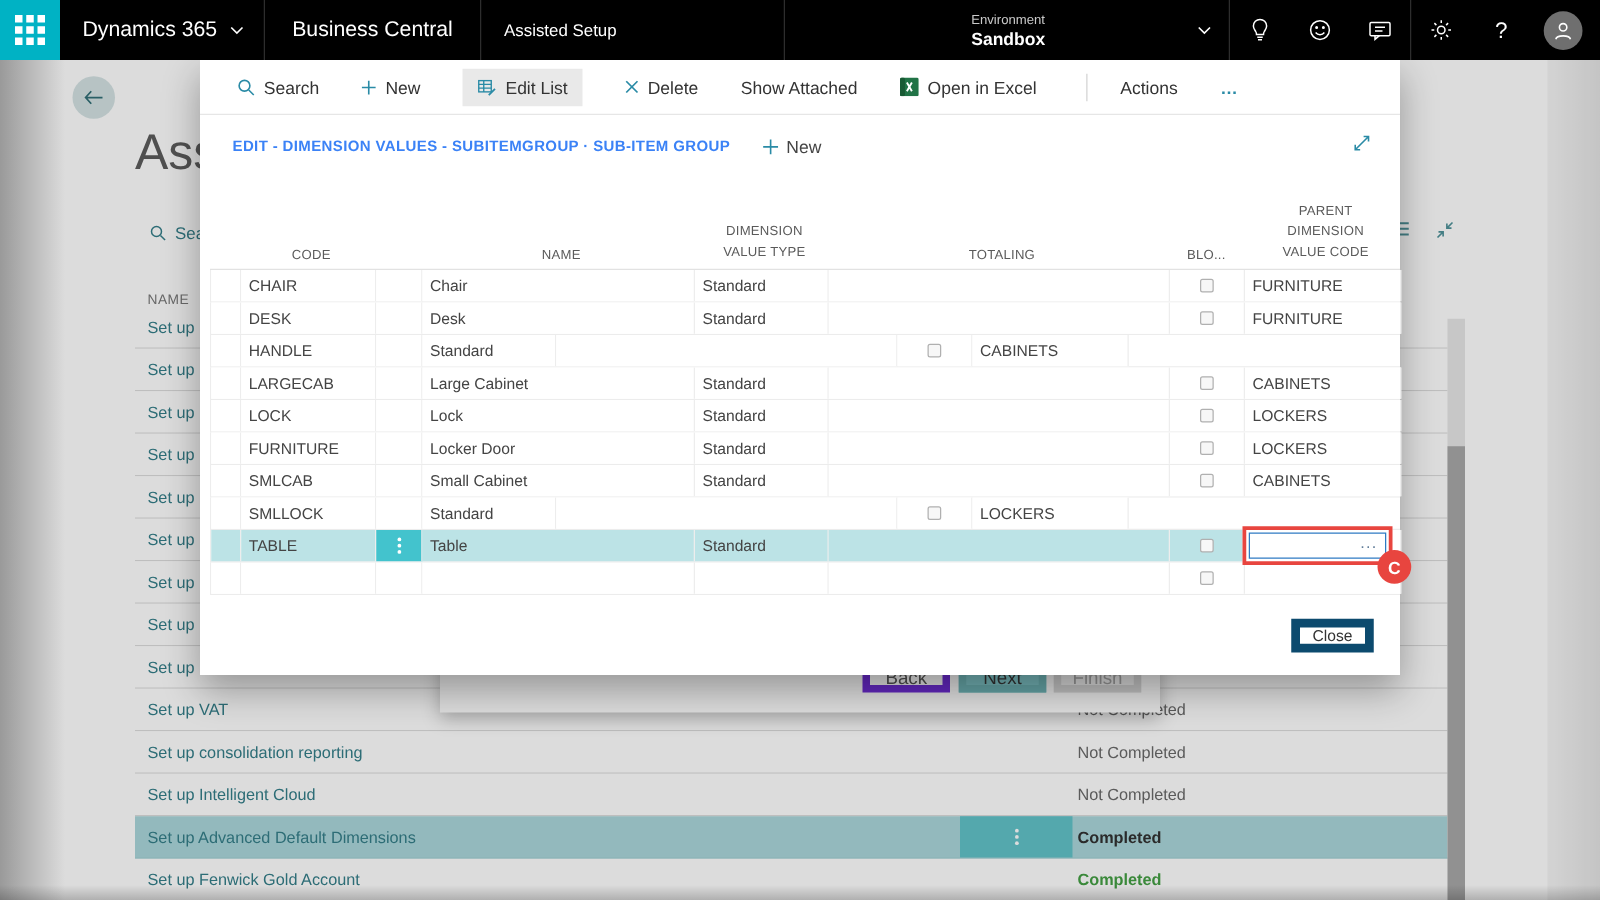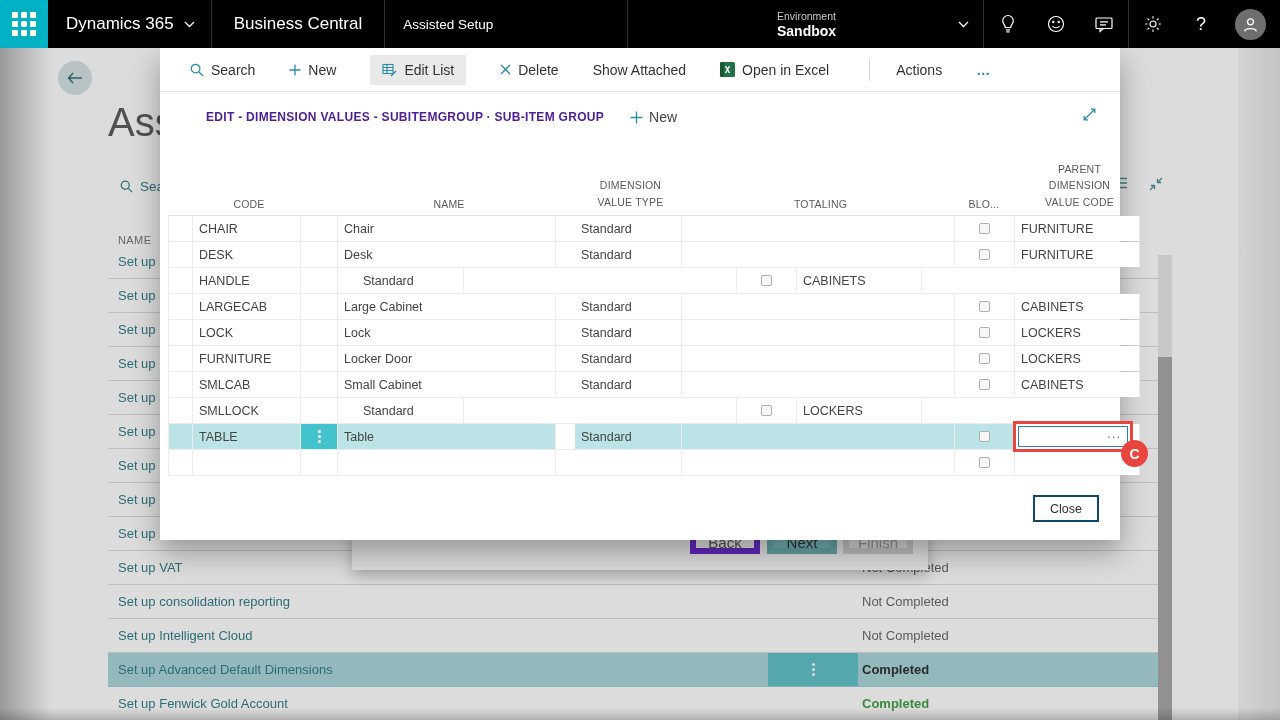--- a/index.html
+++ b/index.html
@@ -69,32 +69,32 @@
   .modal{position:absolute;left:160px;top:48px;width:960px;height:492px;background:#fff;z-index:4;
     box-shadow:0 12px 28px rgba(0,0,0,.32);}
   .mtoolbar{position:absolute;left:0;top:0;width:960px;height:44px;display:flex;align-items:center;
     padding-left:30px;box-sizing:border-box;border-bottom:1px solid #e6e6e6;font-size:14px;color:#333;}
   .titem{display:flex;align-items:center;gap:7px;margin-right:34px;white-space:nowrap;cursor:default;}
   .titem.pill{background:#e9e9e9;padding:7px 12px;}
   .tsep{width:1px;height:22px;background:#d4d4d4;margin:0 26px 0 6px;}
   .more{color:#2a8ba6;font-weight:bold;letter-spacing:2px;font-size:14px;}
 
   .mtitle-row{position:absolute;left:26px;top:58px;height:22px;display:flex;align-items:center;}
-  .mtitle{font-size:12px;font-weight:bold;color:#4c1d95;letter-spacing:.3px;white-space:nowrap;margin-left:20px;}
+  .mtitle{font-size:12px;font-weight:bold;color:#3b82f6;letter-spacing:.3px;white-space:nowrap;}
   .mnew{margin-left:26px;display:flex;align-items:center;gap:6px;font-size:14px;color:#444;}
   .mexpand{position:absolute;right:22px;top:58px;}
 
   .ttable{position:absolute;left:8px;top:100px;width:952px;}
   .thead{display:flex;align-items:flex-end;height:62px;padding-bottom:5px;font-size:10.5px;color:#5a5a5a;letter-spacing:.2px;}
   .hc{box-sizing:border-box;padding-left:6px;text-align:center;}
   .w-sel{width:24px;flex:0 0 24px;}
   .w-code{width:108px;flex:0 0 108px;}
   .w-dots{width:37px;flex:0 0 37px;}
   .w-name{width:218px;flex:0 0 218px;}
-  .w-type{width:107px;flex:0 0 107px;margin-left:19px;}
+  .w-type{width:107px;flex:0 0 107px;}
   .w-tot{width:273px;flex:0 0 273px;}
   .w-blo{width:60px;flex:0 0 60px;}
   .w-par{width:125px;flex:0 0 125px;}
   .hspan-type{display:inline-block;width:75px;line-height:1.55;}
   .hspan-par{display:inline-block;width:84px;line-height:1.55;}
   .hc.w-blo{text-align:center;padding-left:0;}
 
   .tbody{border-top:1px solid #e2e2e2;}
   .trow{display:flex;height:26px;border-bottom:1px solid #ececec;font-size:12.5px;color:#444;
     position:relative;border-left:1px solid #ededed;box-sizing:border-box;}
@@ -107,21 +107,21 @@
   .trow.selected .c.dots{background:#43c3cd;justify-content:center;padding-left:0;}
   .trow.selected .c.par{background:#fff;}
   .c.par.editing{padding:0;position:relative;overflow:visible;}
   .redbox{position:absolute;left:-2px;top:-3px;right:6px;bottom:-3px;border:3px solid #e8453f;background:#fff;
     display:flex;padding:2px;box-sizing:border-box;}
   .efield{flex:1;border:1px solid #2f7bc3;background:#fff;display:flex;align-items:center;
     justify-content:flex-end;padding-right:6px;box-sizing:border-box;}
   .lookup{color:#607d99;font-size:13px;letter-spacing:1px;line-height:6px;margin-top:-5px;}
   .cbadge{position:absolute;right:-9px;bottom:-18px;width:27px;height:27px;border-radius:50%;background:#e8453f;
     color:#fff;font-size:14px;font-weight:bold;display:grid;place-items:center;z-index:6;}
-  .close-btn{position:absolute;left:873px;top:447px;width:66px;height:27px;background:#fff;border:2px solid #0c4a6e;
+  .close-btn{position:absolute;left:873px;top:447px;width:66px;height:27px;background:#fff;border:7px solid #0c4a6e;
     font-size:12.5px;color:#333;display:grid;place-items:center;box-sizing:border-box;text-align:center;}
 
   svg{display:block;}
 </style>
 </head>
 <body>
 
 <div class="stage">
 
   <div class="bg-white"></div>

